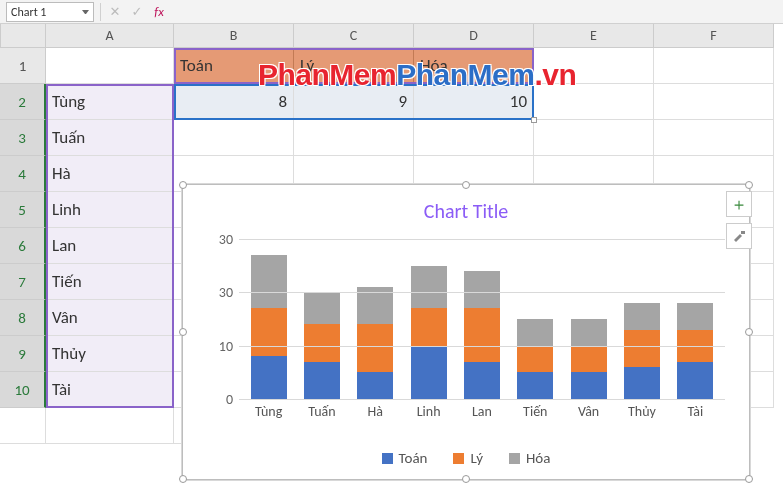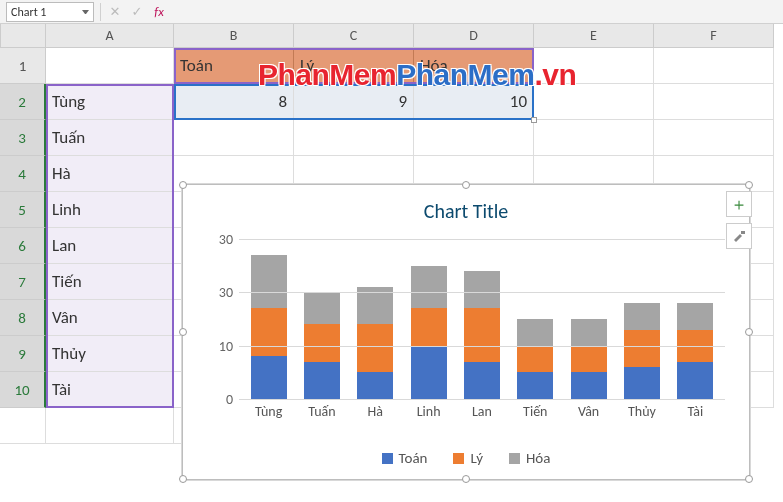--- a/index.html
+++ b/index.html
@@ -106,21 +106,21 @@
     width: 568px; height: 296px;
     background:#fff;
     border:1px solid #bdbdbd;
     box-shadow: 0 0 0 1px #d8d8d8;
   }
   .chart-box .h { position:absolute; width:8px; height:8px; background:#fff; border:1px solid #9a9a9a; border-radius:50%; }
   .h.tl{top:-4px;left:-4px}.h.tr{top:-4px;right:-4px}.h.bl{bottom:-4px;left:-4px}.h.br{bottom:-4px;right:-4px}
   .h.tc{top:-4px;left:calc(50% - 4px)}.h.bc{bottom:-4px;left:calc(50% - 4px)}
   .h.ml{left:-4px;top:calc(50% - 4px)}.h.mr{right:-4px;top:calc(50% - 4px)}
 
-  .chart-title { text-align:center; font-size:20px; color:#0c4a6e; margin-top:14px; font-family: Calibri, Arial, sans-serif;}
+  .chart-title { text-align:center; font-size:20px; color:#8b5cf6; margin-top:14px; font-family: Calibri, Arial, sans-serif;}
   .plot {
     position:absolute;
     left: 56px; top: 54px;
     right: 24px; height: 160px;
   }
   .gridline { position:absolute; left:0; right:0; border-top:1px solid #d9d9d9; }
   .ylabel { position:absolute; right: calc(100% + 6px); transform:translateY(-50%); font-size:14px; color:#666; }
   .bars { position:absolute; inset:0; display:flex; align-items:flex-end; justify-content:space-around; padding:0 3px;}
   .barcol { width:36px; display:flex; flex-direction:column-reverse; }
   .seg { width:100%; }

